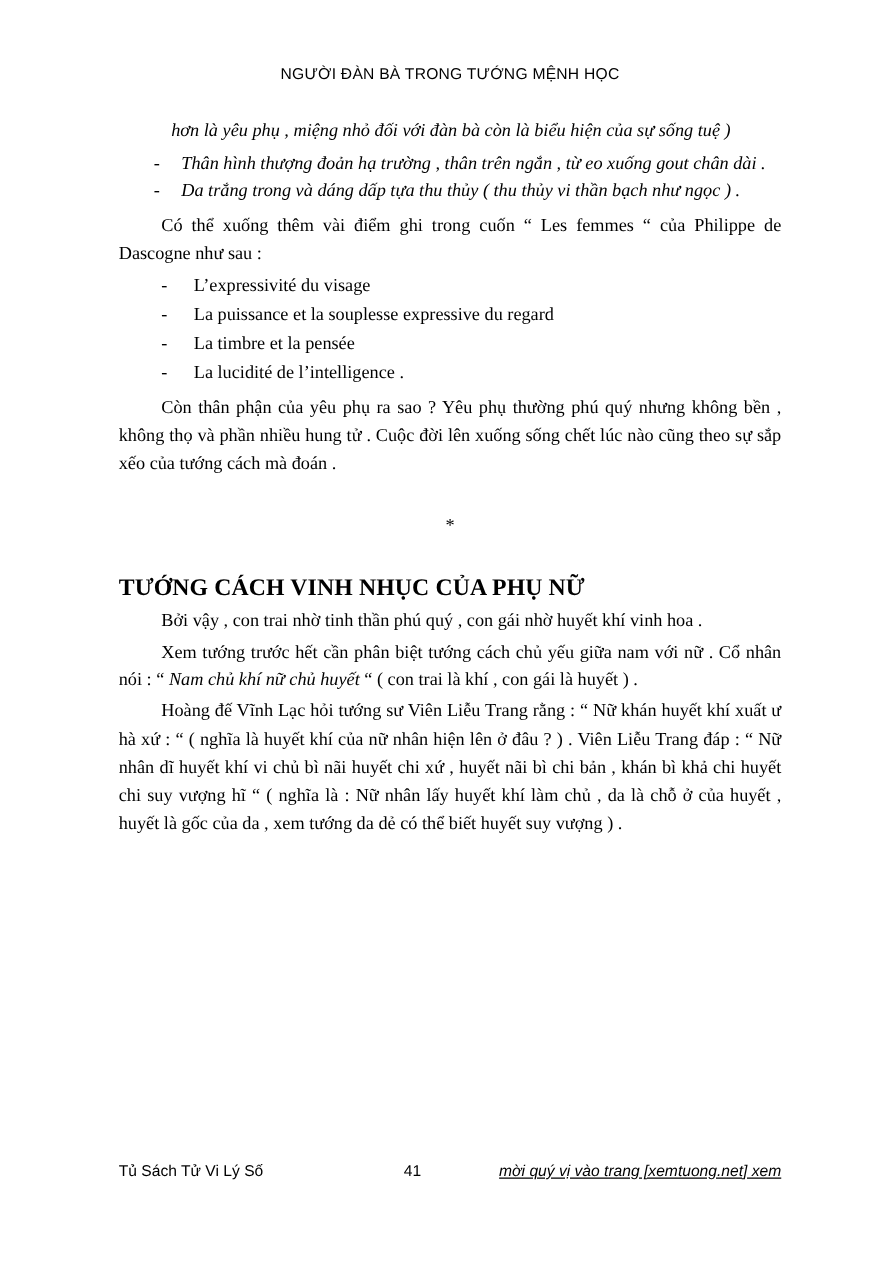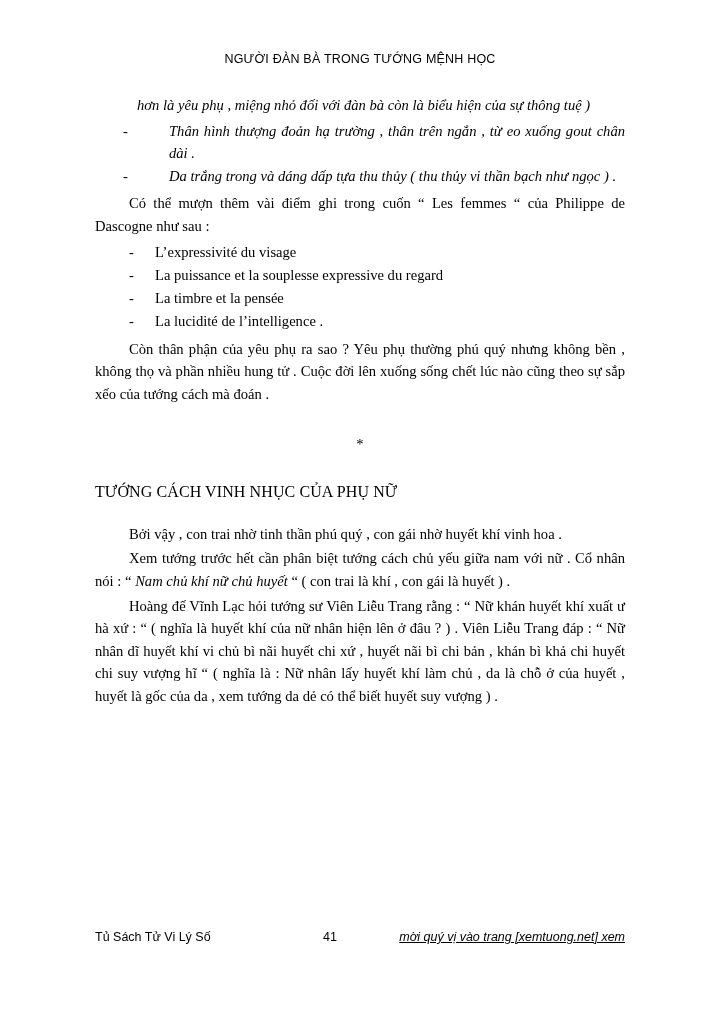--- a/index.html
+++ b/index.html
@@ -59,21 +59,20 @@
     line-height: 1.55;
     margin-left: 28px;
   }
   .dash-item .dash {
     width: 22px;
     flex: 0 0 22px;
   }
   .dash-item .dash-text {
     flex: 1;
     text-align: justify;
-    margin-left: 24px;
   }
   .para {
     text-indent: 34px;
     margin-top: 2px;
   }
   .fr-list {
     margin: 3px 0 0 0;
     padding: 0;
     list-style: none;
   }
@@ -86,23 +85,23 @@
   .fr-item .dash {
     width: 26px;
     flex: 0 0 26px;
   }
   .star {
     text-align: center;
     font-size: 14.6px;
     margin: 30px 0 30px 0;
   }
   .section-title {
-    font-weight: normal;
-    font-size: 16px;
-    margin: 0 0 22px 0;
+    font-weight: bold;
+    font-size: 19px;
+    margin: 0 0 4px 0;
     letter-spacing: 0.1px;
   }
   .footer {
     position: absolute;
     left: 95px;
     top: 930px;
     width: 530px;
     font-family: "Liberation Sans", sans-serif;
     font-size: 12.5px;
     display: flex;
@@ -126,38 +125,38 @@
 </style>
 </head>
 <body>
 
 <div class="page">
 
   <div class="content">
 
     <div class="header-title">NGƯỜI ĐÀN BÀ TRONG TƯỚNG MỆNH HỌC</div>
 
-    <p class="indent-block italic">hơn là yêu phụ , miệng nhỏ đối với đàn bà còn là biểu hiện của sự thông tuệ )</p>
+    <p class="indent-block italic">hơn là yêu phụ , miệng nhỏ đối với đàn bà còn là biểu hiện của sự sống tuệ )</p>
 
     <div class="spacer-xs"></div>
 
     <ul class="dash-list">
       <li class="dash-item">
         <span class="dash">-</span>
         <span class="dash-text italic">Thân hình thượng đoản hạ trường , thân trên ngắn , từ eo xuống gout chân dài .</span>
       </li>
       <li class="dash-item">
         <span class="dash">-</span>
         <span class="dash-text italic">Da trắng trong và dáng dấp tựa thu thủy ( thu thủy vi thần bạch như ngọc ) .</span>
       </li>
     </ul>
 
     <div class="spacer-xs"></div>
 
-    <p class="para">Có thể mượn thêm vài điểm ghi trong cuốn “ Les femmes “ của Philippe de Dascogne như sau :</p>
+    <p class="para">Có thể xuống thêm vài điểm ghi trong cuốn “ Les femmes “ của Philippe de Dascogne như sau :</p>
 
     <ul class="fr-list">
       <li class="fr-item">
         <span class="dash">-</span>
         <span>L’expressivité du visage</span>
       </li>
       <li class="fr-item">
         <span class="dash">-</span>
         <span>La puissance et la souplesse expressive du regard</span>
       </li>

